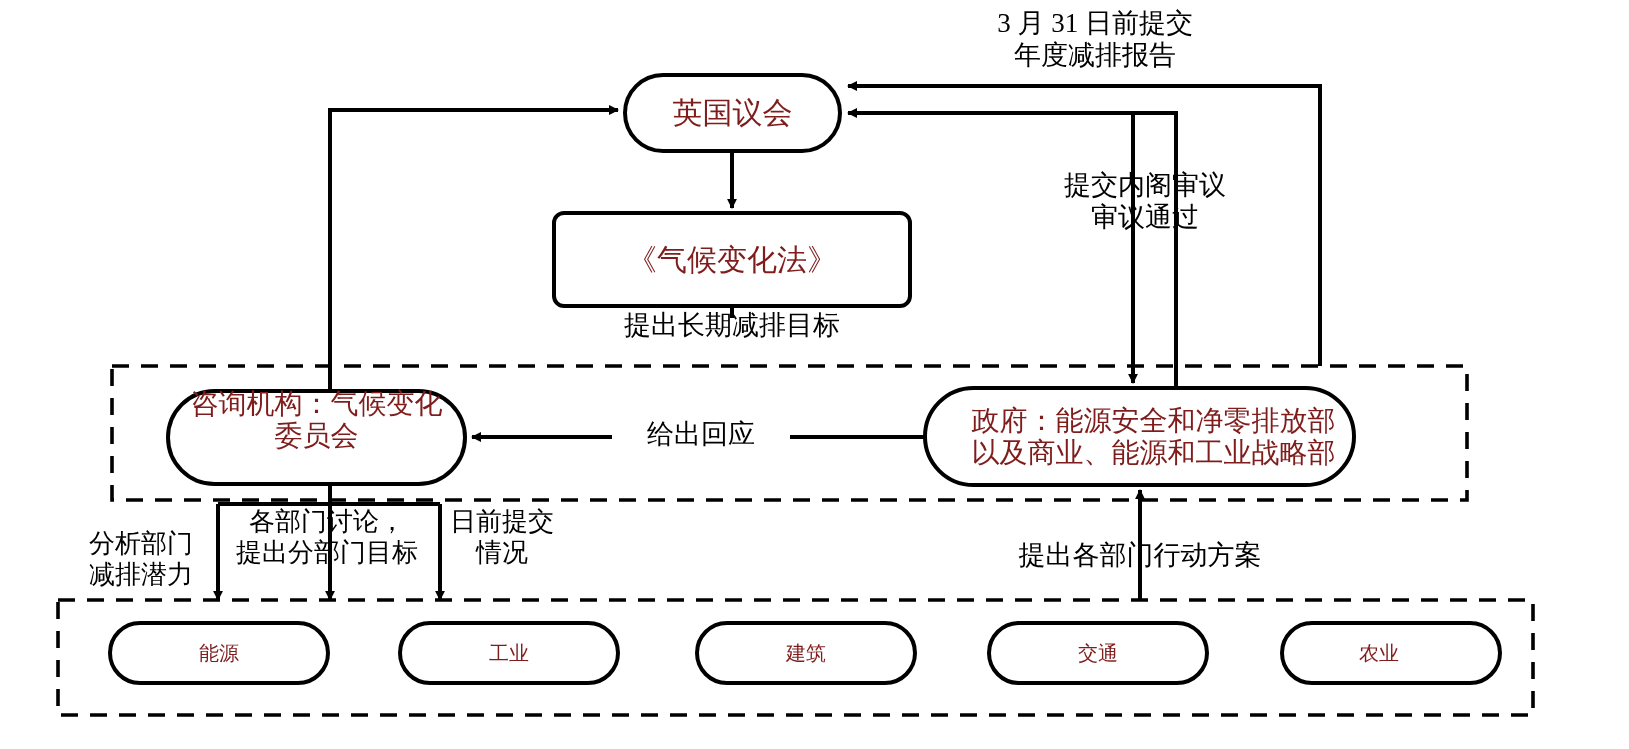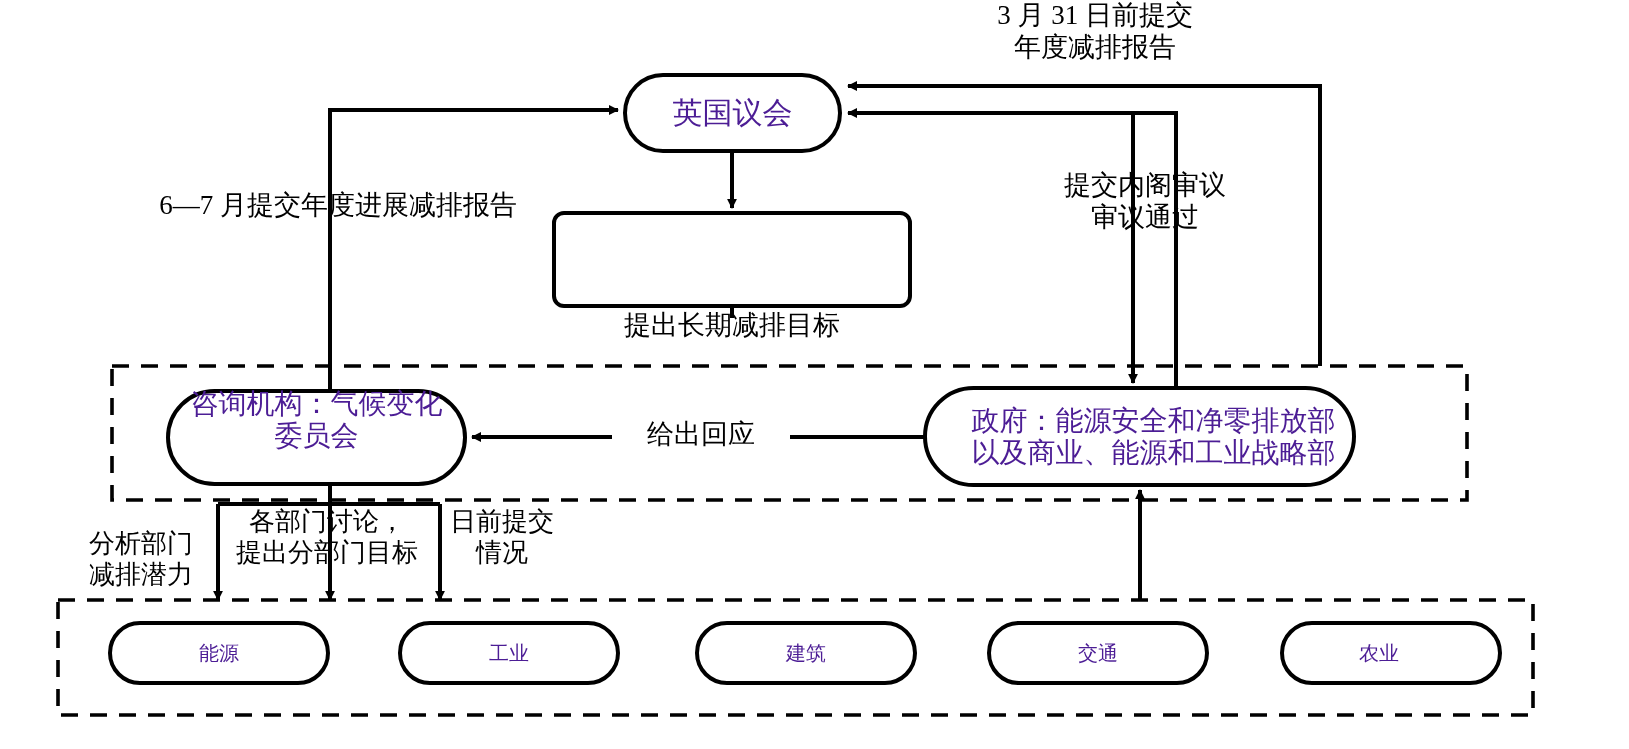--- a/index.html
+++ b/index.html
@@ -23,21 +23,21 @@
     top: 0;
     width: 1629px;
     height: 749px;
   }
   .node-text {
     position: absolute;
     display: flex;
     align-items: center;
     justify-content: center;
     text-align: center;
-    color: #4c1d95;
+    color: #7f1d1d;
     line-height: 1.12;
     white-space: pre-line;
     pointer-events: none;
   }
   .edge-label {
     position: absolute;
     color: #000;
     text-align: center;
     line-height: 1.18;
     white-space: pre-line;
@@ -98,48 +98,49 @@
     <path d="M218,504 L218,600" fill="none" stroke="#000" stroke-width="4" marker-end="url(#arrowhead)"></path>
     <path d="M330,504 L330,600" fill="none" stroke="#000" stroke-width="4" marker-end="url(#arrowhead)"></path>
     <path d="M440,504 L440,600" fill="none" stroke="#000" stroke-width="4" marker-end="url(#arrowhead)"></path>
 
     <path d="M1140,600 L1140,490" fill="none" stroke="#000" stroke-width="4" marker-end="url(#arrowhead)"></path>
 
   </svg>
 
   <div class="node-text node-big" style="left:625px; top:75px; width:215px; height:76px;">英国议会</div>
 
+  <div class="node-text node-big" style="left:554px; top:213px; width:356px; height:93px;">《气候变化法》</div>
 
   <div class="node-text node-mid" style="left:168px; top:373px; width:297px; height:93px;">咨询机构：气候变化
 委员会</div>
 
   <div class="node-text node-mid" style="left:939px; top:388px; width:429px; height:97px;">政府：能源安全和净零排放部
 以及商业、能源和工业战略部</div>
 
   <div class="node-text node-sec" style="left:110px; top:623px; width:218px; height:60px;">能源</div>
   <div class="node-text node-sec" style="left:400px; top:623px; width:218px; height:60px;text-align:center;">工业</div>
   <div class="node-text node-sec" style="left:697px; top:623px; width:218px; height:60px;">建筑</div>
   <div class="node-text node-sec" style="left:989px; top:623px; width:218px; height:60px;">交通</div>
   <div class="node-text node-sec" style="left:1264px; top:623px; width:230px; height:60px;">农业</div>
 
-  <div class="edge-label lbl-big" style="left:950px; top:0; width:290px;">3 月 31 日前提交
+  <div class="edge-label lbl-big" style="left:950px; top:8px; width:290px;">3 月 31 日前提交
 年度减排报告</div>
 
-  <div class="edge-label lbl-big" style="left:108px; top:190px; width:460px;">6—7 月提交年度进展减排报告</div>
 
   <div class="edge-label lbl-big" style="left:1020px; top:170px; width:250px;">提交内阁审议
 审议通过</div>
 
   <div class="edge-label lbl-big" style="left:592px; top:310px; width:280px;">提出长期减排目标</div>
 
   <div class="edge-label lbl-big" style="left:612px; top:419px; width:178px;text-align:center;">给出回应</div>
 
   <div class="edge-label lbl-mid" style="left:68px; top:529px; width:146px;">分析部门
 减排潜力</div>
 
   <div class="edge-label lbl-mid" style="left:214px; top:507px; width:226px;">各部门讨论，
 提出分部门目标</div>
 
   <div class="edge-label lbl-mid" style="left:440px; top:507px; width:124px;">日前提交
 情况</div>
 
+  <div class="edge-label lbl-big" style="left:990px; top:540px; width:300px;">提出各部门行动方案</div>
 
 </div>
 
 </body></html>

